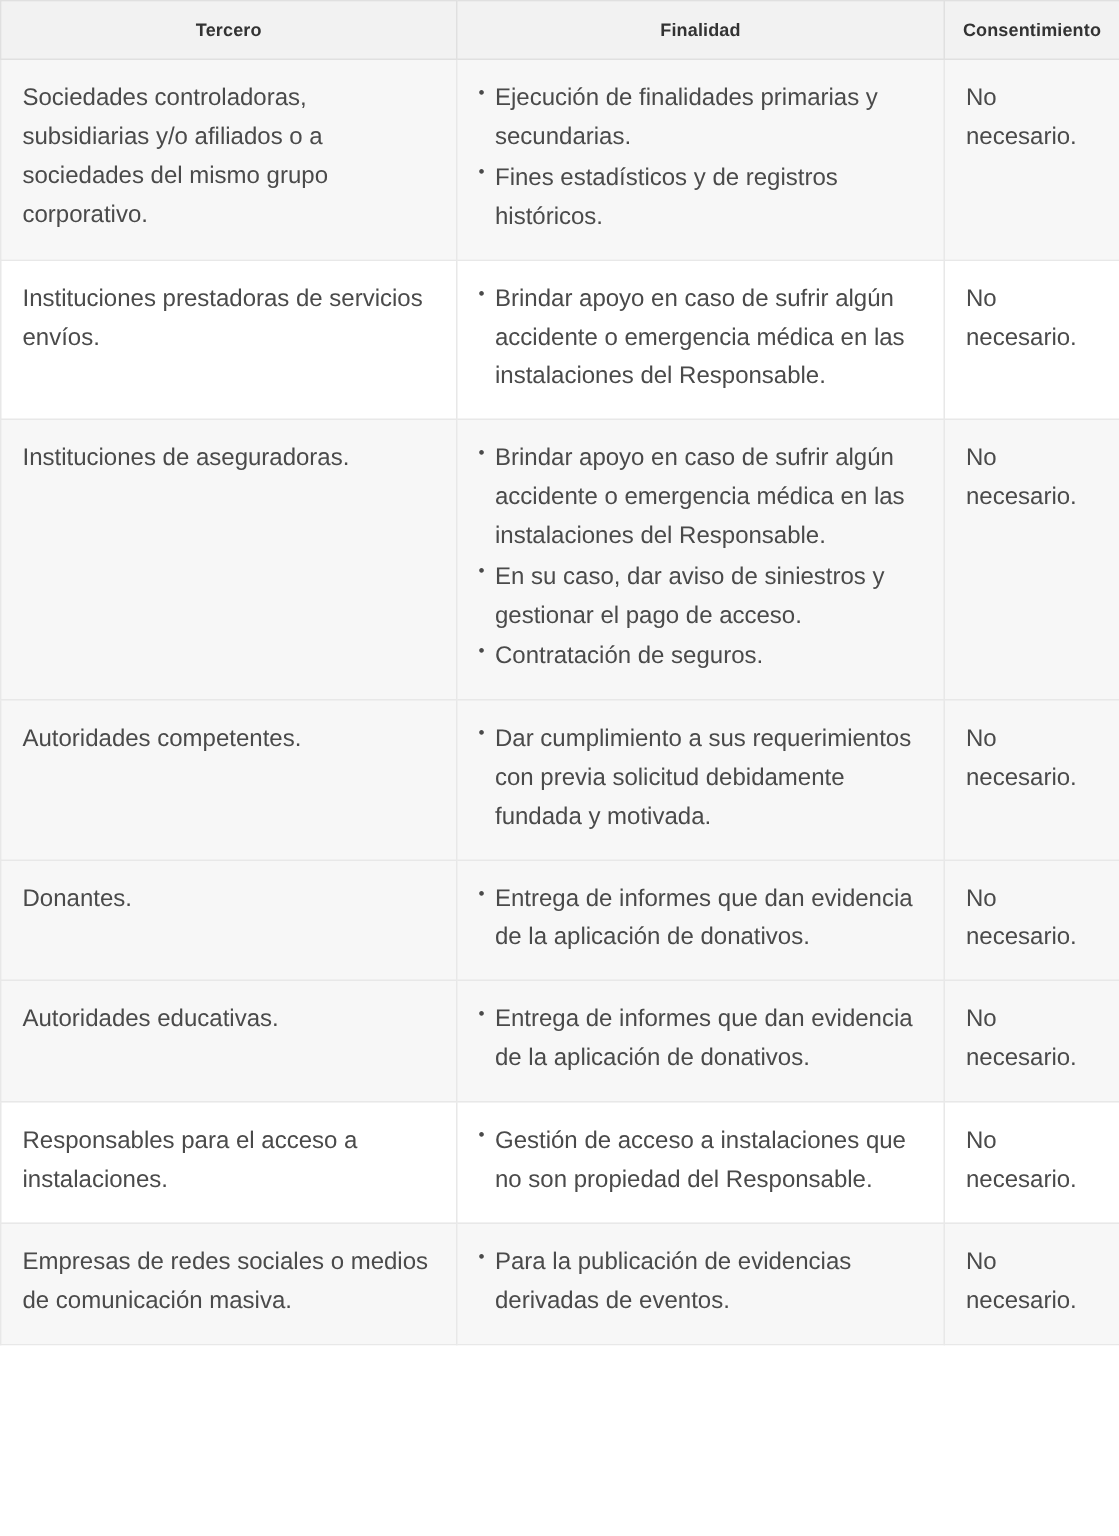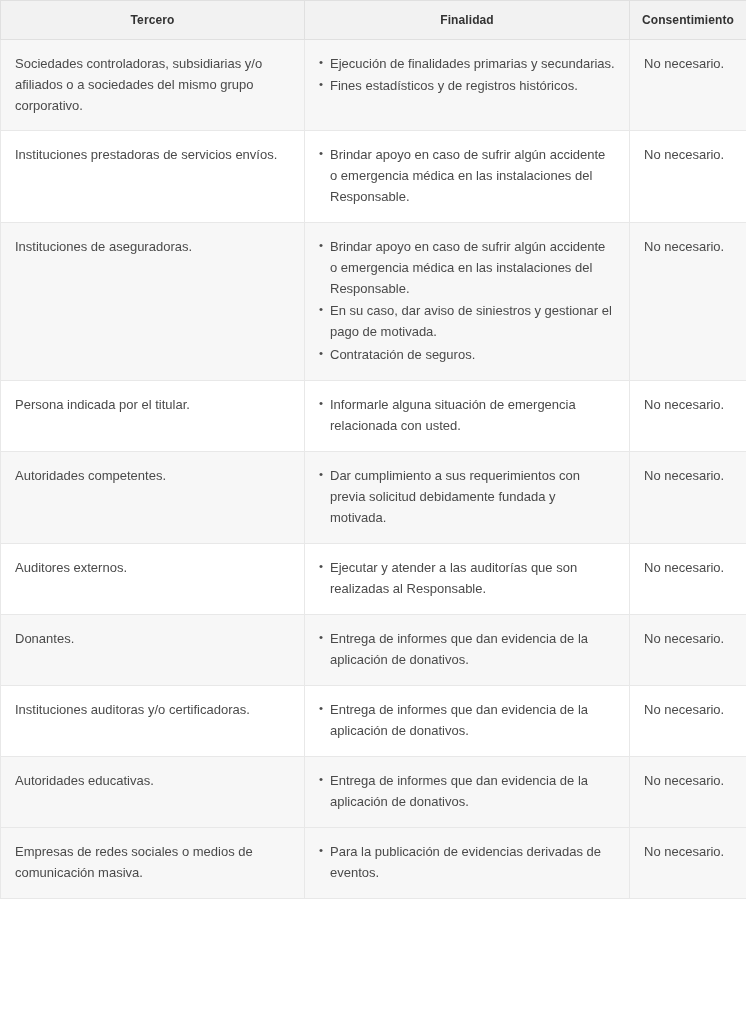--- a/index.html
+++ b/index.html
@@ -43,21 +43,21 @@
   }
   table.privacy-table thead th:first-child { border-left: 1px solid #e0e0e0; }
 
   table.privacy-table tbody td {
     border: 1px solid #e8e8e8;
     border-top: none;
     vertical-align: top;
     padding: 13px 14px 14px 14px;
     line-height: 1.62;
     color: #4a4a4a;
-    font-size: 13px;
+    font-size: 16px;
   }
   table.privacy-table tbody tr.shaded td {
     background: #f7f7f7;
   }
   table.privacy-table tbody tr.plain td {
     background: #ffffff;
   }
   td.cell-tercero { padding-left: 14px; }
   td.cell-finalidad { padding-left: 16px; margin-left: 20px; }
   td.cell-consent { padding-left: 14px; }
@@ -129,100 +129,74 @@
             <div class="plain-text">No necesario.</div>
           </td>
         </tr>
         <tr class="shaded">
           <td class="cell-tercero">
             <div class="plain-text">Instituciones de aseguradoras.</div>
           </td>
           <td class="cell-finalidad">
             <ul class="bullets">
               <li>Brindar apoyo en caso de sufrir algún accidente o emergencia médica en las instalaciones del Responsable.</li>
-              <li>En su caso, dar aviso de siniestros y gestionar el pago de motivada.</li>
+              <li>En su caso, dar aviso de siniestros y gestionar el pago de acceso.</li>
               <li>Contratación de seguros.</li>
             </ul>
           </td>
           <td class="cell-consent">
             <div class="plain-text">No necesario.</div>
           </td>
         </tr>
+        <tr class="shaded">
+          <td class="cell-tercero">
+            <div class="plain-text">Autoridades competentes.</div>
+          </td>
+          <td class="cell-finalidad">
+            <ul class="bullets">
+              <li>Dar cumplimiento a sus requerimientos con previa solicitud debidamente fundada y motivada.</li>
+            </ul>
+          </td>
+          <td class="cell-consent">
+            <div class="plain-text">No necesario.</div>
+          </td>
+        </tr>
+        <tr class="shaded">
+          <td class="cell-tercero">
+            <div class="plain-text">Donantes.</div>
+          </td>
+          <td class="cell-finalidad">
+            <ul class="bullets">
+              <li>Entrega de informes que dan evidencia de la aplicación de donativos.</li>
+            </ul>
+          </td>
+          <td class="cell-consent">
+            <div class="plain-text">No necesario.</div>
+          </td>
+        </tr>
+        <tr class="shaded">
+          <td class="cell-tercero">
+            <div class="plain-text">Autoridades educativas.</div>
+          </td>
+          <td class="cell-finalidad">
+            <ul class="bullets">
+              <li>Entrega de informes que dan evidencia de la aplicación de donativos.</li>
+            </ul>
+          </td>
+          <td class="cell-consent">
+            <div class="plain-text">No necesario.</div>
+          </td>
+        </tr>
         <tr class="plain">
           <td class="cell-tercero">
-            <div class="plain-text">Persona indicada por el titular.</div>
-          </td>
-          <td class="cell-finalidad">
-            <ul class="bullets">
-              <li>Informarle alguna situación de emergencia relacionada con usted.</li>
-            </ul>
-          </td>
-          <td class="cell-consent">
-            <div class="plain-text">No necesario.</div>
-          </td>
-        </tr>
-        <tr class="shaded">
-          <td class="cell-tercero">
-            <div class="plain-text">Autoridades competentes.</div>
-          </td>
-          <td class="cell-finalidad">
-            <ul class="bullets">
-              <li>Dar cumplimiento a sus requerimientos con previa solicitud debidamente fundada y motivada.</li>
-            </ul>
-          </td>
-          <td class="cell-consent">
-            <div class="plain-text">No necesario.</div>
-          </td>
-        </tr>
-        <tr class="plain">
-          <td class="cell-tercero">
-            <div class="plain-text">Auditores externos.</div>
-          </td>
-          <td class="cell-finalidad">
-            <ul class="bullets">
-              <li>Ejecutar y atender a las auditorías que son realizadas al Responsable.</li>
-            </ul>
-          </td>
-          <td class="cell-consent">
-            <div class="plain-text">No necesario.</div>
-          </td>
-        </tr>
-        <tr class="shaded">
-          <td class="cell-tercero">
-            <div class="plain-text">Donantes.</div>
-          </td>
-          <td class="cell-finalidad">
-            <ul class="bullets">
-              <li>Entrega de informes que dan evidencia de la aplicación de donativos.</li>
-            </ul>
-          </td>
-          <td class="cell-consent">
-            <div class="plain-text">No necesario.</div>
-          </td>
-        </tr>
-        <tr class="plain">
-          <td class="cell-tercero">
-            <div class="plain-text">Instituciones auditoras y/o certificadoras.</div>
-          </td>
-          <td class="cell-finalidad">
-            <ul class="bullets">
-              <li>Entrega de informes que dan evidencia de la aplicación de donativos.</li>
-            </ul>
-          </td>
-          <td class="cell-consent">
-            <div class="plain-text">No necesario.</div>
-          </td>
-        </tr>
-        <tr class="shaded">
-          <td class="cell-tercero">
-            <div class="plain-text">Autoridades educativas.</div>
-          </td>
-          <td class="cell-finalidad">
-            <ul class="bullets">
-              <li>Entrega de informes que dan evidencia de la aplicación de donativos.</li>
+            <div class="plain-text">Responsables para el acceso a instalaciones.</div>
+          </td>
+          <td class="cell-finalidad">
+            <ul class="bullets">
+              <li>Gestión de acceso a instalaciones que no son propiedad del Responsable.</li>
             </ul>
           </td>
           <td class="cell-consent">
             <div class="plain-text">No necesario.</div>
           </td>
         </tr>
         <tr class="shaded">
           <td class="cell-tercero">
             <div class="plain-text">Empresas de redes sociales o medios de comunicación masiva.</div>
           </td>

